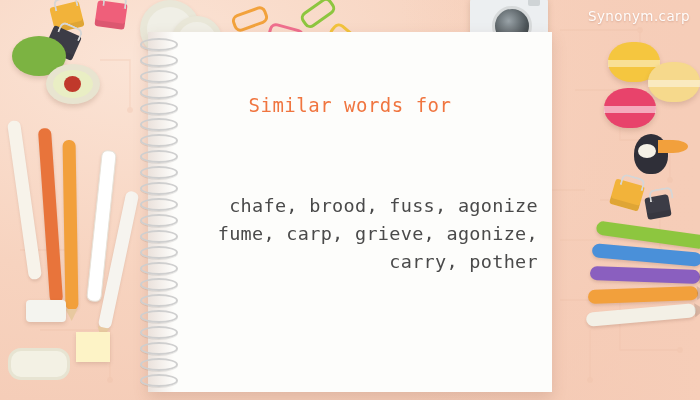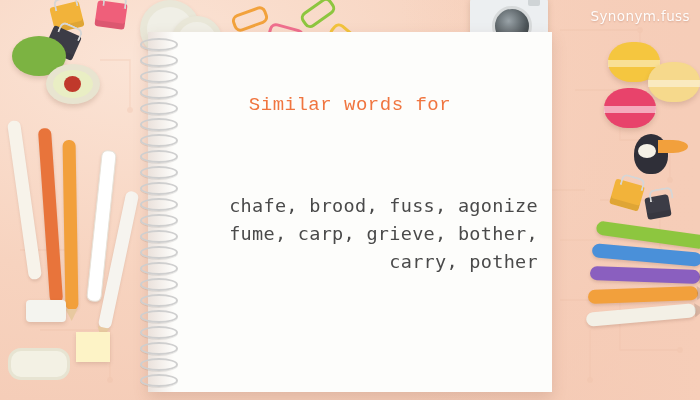--- a/index.html
+++ b/index.html
@@ -75,21 +75,20 @@
     background: transparent;
     box-shadow: 0 1px 0 rgba(0,0,0,.08);
   }
 
   .page-text {
     position: absolute;
     left: 0; right: 0;
     top: 62px;
     text-align: center;
     color: #f06a3a;
-    font-family: Liberation Mono, monospace;
   }
   .line1 {
     font-size: 19px;
     letter-spacing: .5px;
     color: #f0753f;
     margin-bottom: 8px;
   }
   .line2 {
     font-size: 21px;
     letter-spacing: .5px;
@@ -407,21 +406,21 @@
   <div class="obj" style="left:8px; top:348px;">
     <div class="tape-roll"></div>
   </div>
 
   <div class="notebook">
     <div class="page-text">
       <div class="line1">Similar words for</div>
     </div>
     <div class="synonyms">
       <div>chafe, brood, fuss, agonize</div>
-      <div>fume, carp, grieve, bother,</div>
+      <div>fume, carp, grieve, agonize,</div>
       <div>carry, pother</div>
     </div>
   </div>
   <div class="page-shadow-left"></div>
 
   <div class="spiral" id="spiral">
       <div class="ring" style="top: 6px;"></div>
       <div class="ring" style="top: 22px;"></div>
       <div class="ring" style="top: 38px;"></div>
       <div class="ring" style="top: 54px;"></div>
@@ -438,15 +437,15 @@
       <div class="ring" style="top: 230px;"></div>
       <div class="ring" style="top: 246px;"></div>
       <div class="ring" style="top: 262px;"></div>
       <div class="ring" style="top: 278px;"></div>
       <div class="ring" style="top: 294px;"></div>
       <div class="ring" style="top: 310px;"></div>
       <div class="ring" style="top: 326px;"></div>
       <div class="ring" style="top: 342px;"></div>
     </div>
 
-  <div class="watermark">Synonym.fuss</div>
+  <div class="watermark">Synonym.carp</div>
 
 </div>
 
 </body></html>

